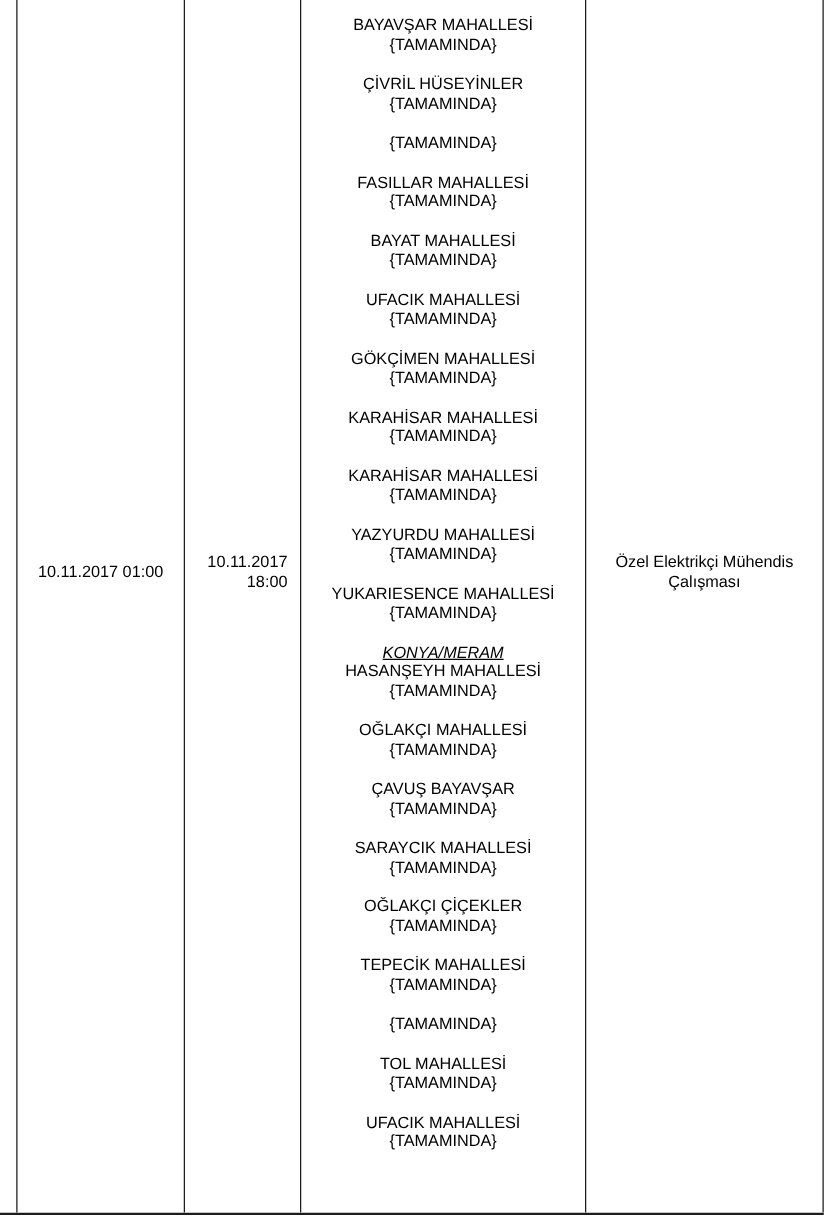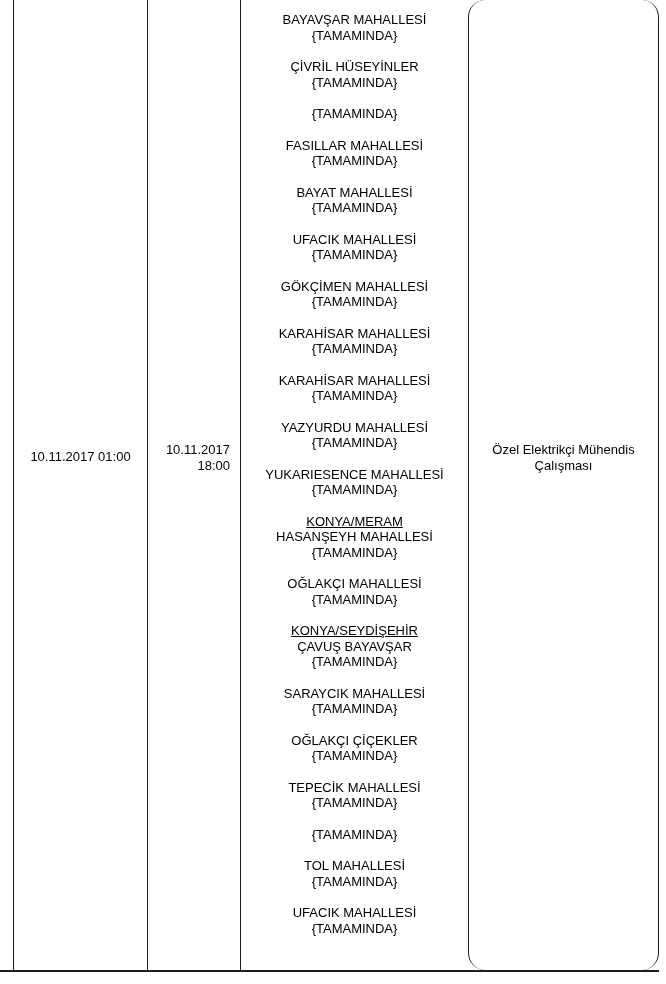--- a/index.html
+++ b/index.html
@@ -30,21 +30,21 @@
     position: absolute;
     top: 0;
     height: 970px;
     box-sizing: border-box;
     background: #ffffff;
   }
   .c0 { left: 0;     width: 13px; }
   .c1 { left: 13px;  width: 134px; border-left: 1.5px solid #1c1c1c; }
   .c2 { left: 147px; width: 93px;  border-left: 1.5px solid #1c1c1c; }
   .c3 { left: 240px; width: 228px; border-left: 1.5px solid #1c1c1c; }
-  .c4 { left: 468px; width: 191px; border-left: 1.5px solid #1c1c1c; border-right: 1.5px solid #1c1c1c; border-radius: 17px; }
+  .c4 { left: 468px; width: 191px; border-left: 1.5px solid #1c1c1c; border-right: 1.5px solid #1c1c1c; }
 
   .vcenter {
     position: absolute;
     top: 457px;
     left: 0;
     right: 0;
     transform: translateY(-50%);
     text-align: center;
     font-size: 13px;
     line-height: 15.5px;
@@ -53,20 +53,21 @@
   .c4 .vcenter { padding: 0 14px; }
 
   .area-list {
     padding-top: 12px;
     text-align: center;
     font-size: 13px;
     line-height: 15.5px;
   }
   .entry { margin-bottom: 16px; }
   .district {
+    font-style: italic;
     text-decoration: underline;
   }
 </style>
 </head>
 <body>
 
 <div class="canvas">
   <div class="row-container">
 
     <div class="cell c0"></div>
@@ -126,21 +127,20 @@
           </div>
           <div class="district">KONYA/MERAM</div>
           <div class="entry">
             <div>HASANŞEYH MAHALLESİ</div>
             <div>{TAMAMINDA}</div>
           </div>
           <div class="entry">
             <div>OĞLAKÇI MAHALLESİ</div>
             <div>{TAMAMINDA}</div>
           </div>
-          <div class="district">KONYA/SEYDİŞEHİR</div>
           <div class="entry">
             <div>ÇAVUŞ BAYAVŞAR</div>
             <div>{TAMAMINDA}</div>
           </div>
           <div class="entry">
             <div>SARAYCIK MAHALLESİ</div>
             <div>{TAMAMINDA}</div>
           </div>
           <div class="entry">
             <div>OĞLAKÇI ÇİÇEKLER</div>

